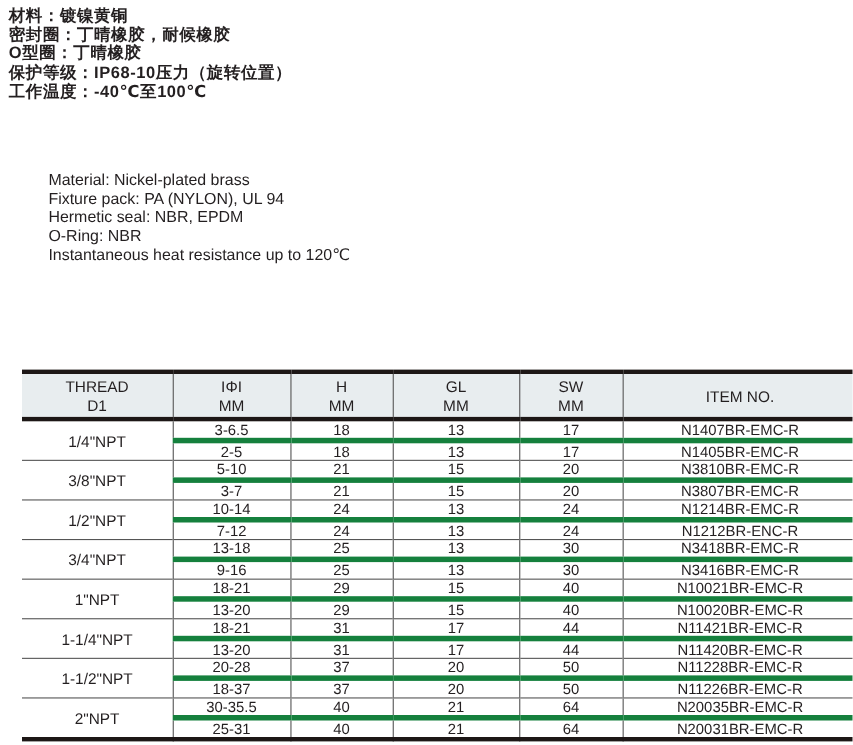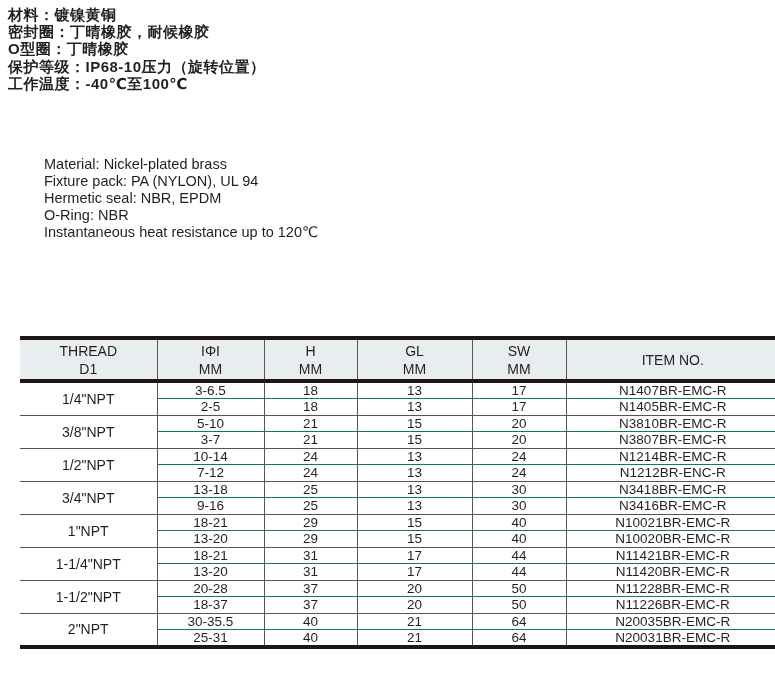--- a/index.html
+++ b/index.html
@@ -42,21 +42,21 @@
   .spec-table thead th + th { border-left: 1px solid #555; }
   .spec-table tbody td {
     height: 16.5px;
     text-align: center;
     vertical-align: middle;
     padding: 0 2px;
     white-space: nowrap;
   }
   .spec-table tbody td { border-left: 1px solid #555; }
   .spec-table tbody td.thread-cell { border-left: none; font-size: 14px; }
-  .spec-table tbody tr.group-second td { border-top: 1px solid #15803d; text-align: center; }
+  .spec-table tbody tr.group-second td { border-top: 5px solid #15803d; text-align: center; }
   .spec-table tbody tr.group-first td { border-top: 1px solid #555; }
 </style>
 </head>
 <body>
 
 <div class="cn-specs" id="cn-specs">
     <div>材料：镀镍黄铜</div>
     <div>密封圈：丁晴橡胶，耐候橡胶</div>
     <div>O型圈：丁晴橡胶</div>
     <div>保护等级：IP68-10压力（旋转位置）</div>

